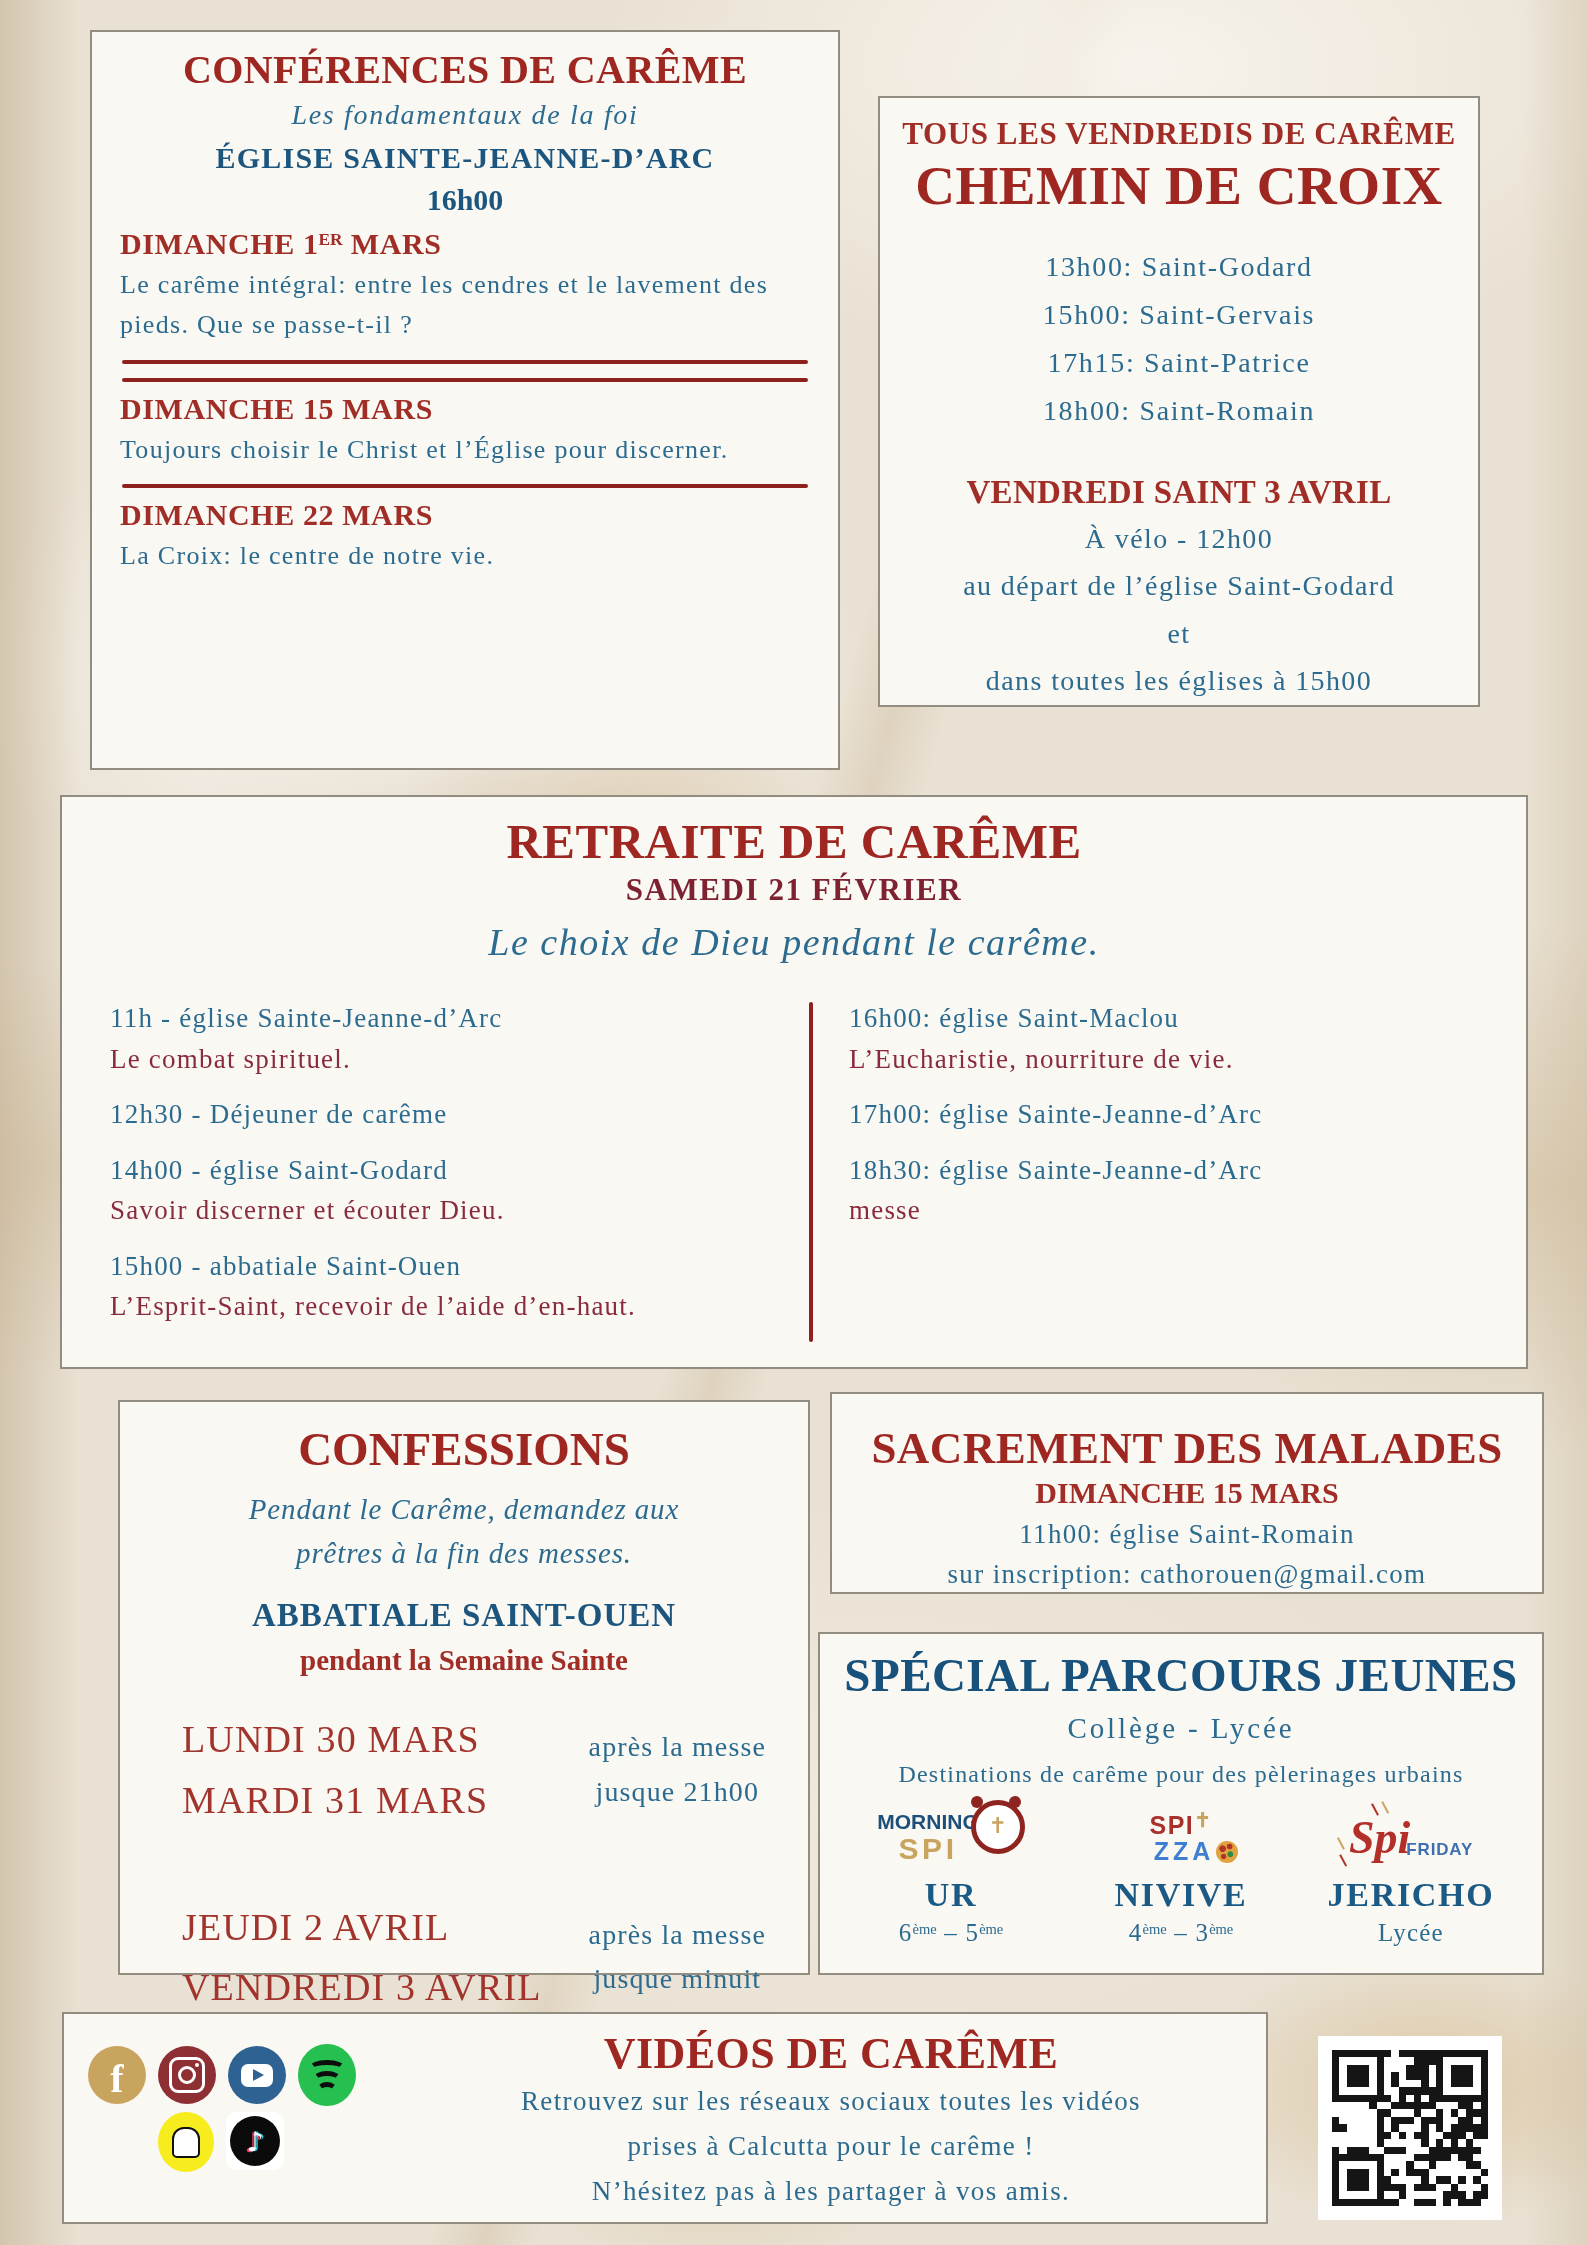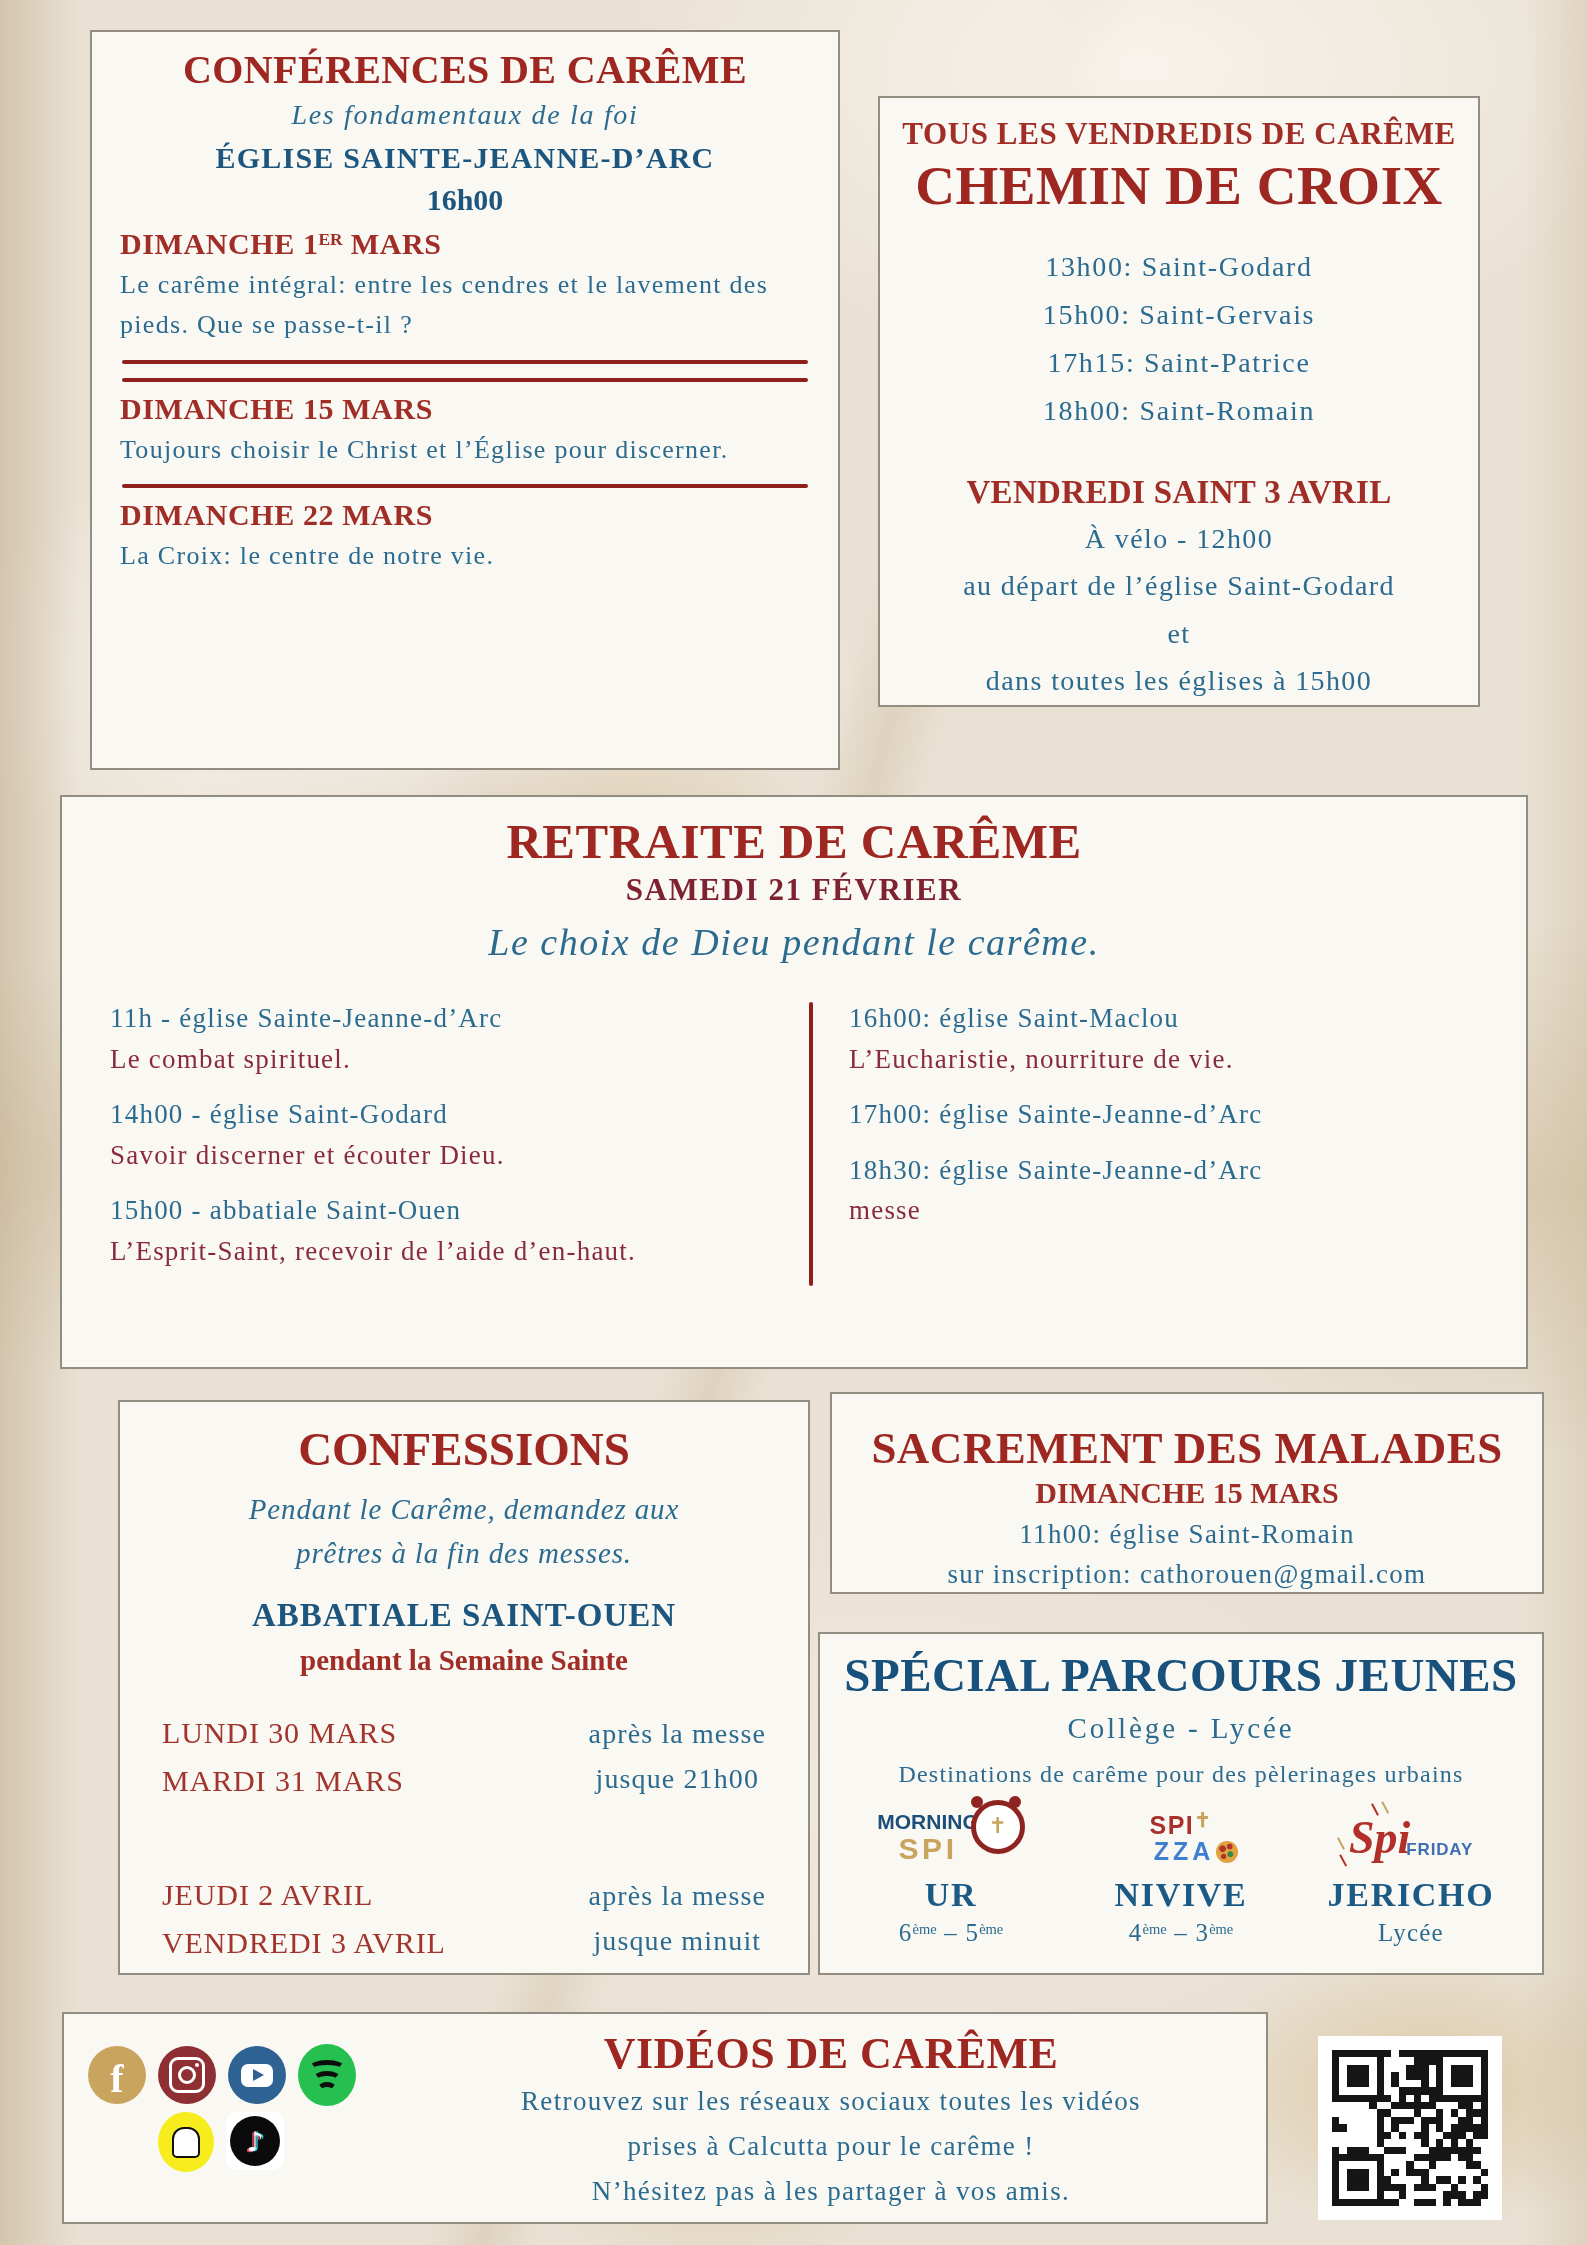--- a/index.html
+++ b/index.html
@@ -58,21 +58,21 @@
   .ret-desc{font-size:27px;color:#8a2b3d;letter-spacing:.045em;line-height:1.5;}
 
   
   .box-confessions{left:118px;top:1400px;width:692px;height:575px;padding:20px 24px;text-align:center;}
   .co-title{font-size:47px;font-weight:bold;color:#9e2722;}
   .co-intro{font-size:29px;font-style:italic;color:#2c6b90;line-height:1.5;margin-top:12px;letter-spacing:.03em;}
   .co-loc{font-size:33px;font-weight:bold;color:#1c567e;margin-top:22px;letter-spacing:.03em;}
   .co-period{font-size:29px;font-weight:bold;color:#a12d27;margin-top:10px;}
   .slot{display:flex;justify-content:space-between;align-items:center;margin-top:32px;padding:0 18px;text-align:left;}
   .slot-late{margin-top:66px;}
-  .slot-dates{font-size:30px;color:#a1342c;line-height:1.6;letter-spacing:.03em;}
+  .slot-dates{font-size:38px;color:#a1342c;line-height:1.6;letter-spacing:.03em;margin-left:20px;}
   .slot-notes{font-size:28px;color:#2c6b90;line-height:1.6;text-align:center;letter-spacing:.04em;}
 
   
   .box-malades{left:830px;top:1392px;width:714px;height:202px;padding:28px 18px;text-align:center;}
   .ma-title{font-size:45px;font-weight:bold;color:#9e2722;letter-spacing:.01em;}
   .ma-date{font-size:30px;font-weight:bold;color:#a12d27;margin-top:2px;}
   .ma-line{font-size:27px;color:#2c6b90;margin-top:9px;letter-spacing:.05em;}
 
   
   .box-jeunes{left:818px;top:1632px;width:726px;height:343px;padding:14px 16px;text-align:center;}
@@ -190,20 +190,23 @@
     <div class="ret-title">RETRAITE DE CARÊME</div>
     <div class="ret-date">SAMEDI 21 FÉVRIER</div>
     <div class="ret-theme">Le choix de Dieu pendant le carême.</div>
     <div class="ret-cols">
       <div class="ret-col ret-col-left">
         <div class="ret-entry">
           <div class="ret-time">11h - église Sainte-Jeanne-d’Arc</div>
           <div class="ret-desc">Le combat spirituel.</div>
         </div>
         <div class="ret-entry">
+          <div class="ret-time">12h30 - Déjeuner de carême</div>
+        </div>
+        <div class="ret-entry">
           <div class="ret-time">14h00 - église Saint-Godard</div>
           <div class="ret-desc">Savoir discerner et écouter Dieu.</div>
         </div>
         <div class="ret-entry">
           <div class="ret-time">15h00 - abbatiale Saint-Ouen</div>
           <div class="ret-desc">L’Esprit-Saint, recevoir de l’aide d’en-haut.</div>
         </div>
       </div>
       <div class="ret-sep"></div>
       <div class="ret-col">

